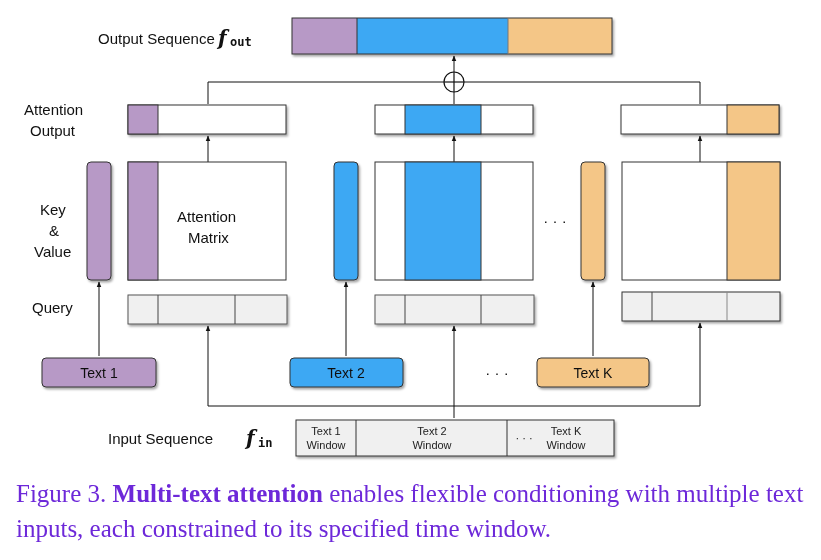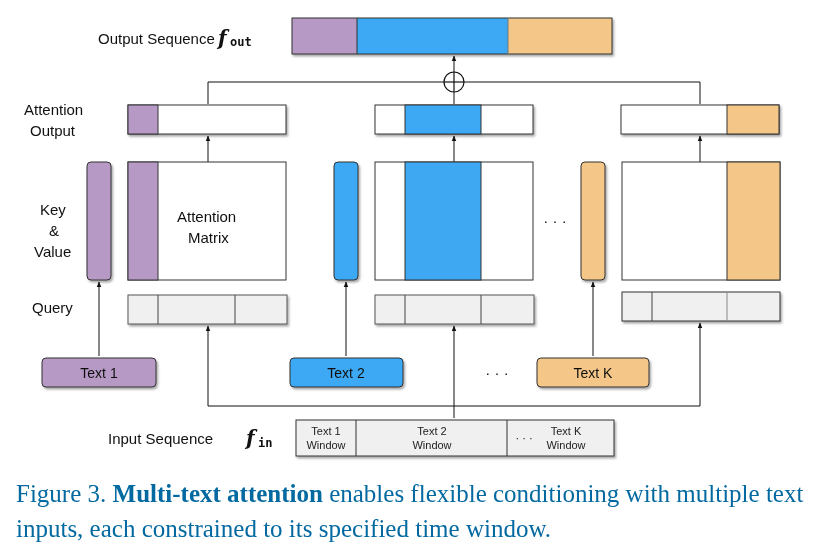--- a/index.html
+++ b/index.html
@@ -2,21 +2,21 @@
 <html><head>
 <meta charset="utf-8">
 <style>
   html,body{margin:0;padding:0;background:#fff;}
   body{width:821px;height:560px;position:relative;overflow:hidden;}
   svg{position:absolute;left:0;top:0;}
   .lbl{font-family:"Liberation Sans",sans-serif;font-size:15px;fill:#111;}
   .small{font-family:"Liberation Sans",sans-serif;font-size:11px;fill:#222;}
   .math{font-family:"DejaVu Serif",serif;font-style:italic;font-weight:bold;font-size:20px;fill:#111;}
   .mathsub{font-family:"DejaVu Sans Mono",monospace;font-weight:bold;font-size:12px;fill:#111;}
-  .caption{position:absolute;left:16px;top:476px;width:800px;font-family:"Liberation Serif",serif;font-size:25px;line-height:35px;color:#0369a1;}
+  .caption{position:absolute;left:16px;top:476px;width:800px;font-family:"Liberation Serif",serif;font-size:25px;line-height:35px;color:#6d28d9;}
   .caption b{font-weight:bold;}
 </style>
 </head>
 <body>
 
 <svg width="821" height="470" viewBox="0 0 821 470">
   <defs>
     <marker id="arr" viewBox="0 0 10 10" refX="9" refY="5" markerWidth="6" markerHeight="6" orient="auto">
       <path d="M0,1 L10,5 L0,9 z" fill="#111"></path>
     </marker>

